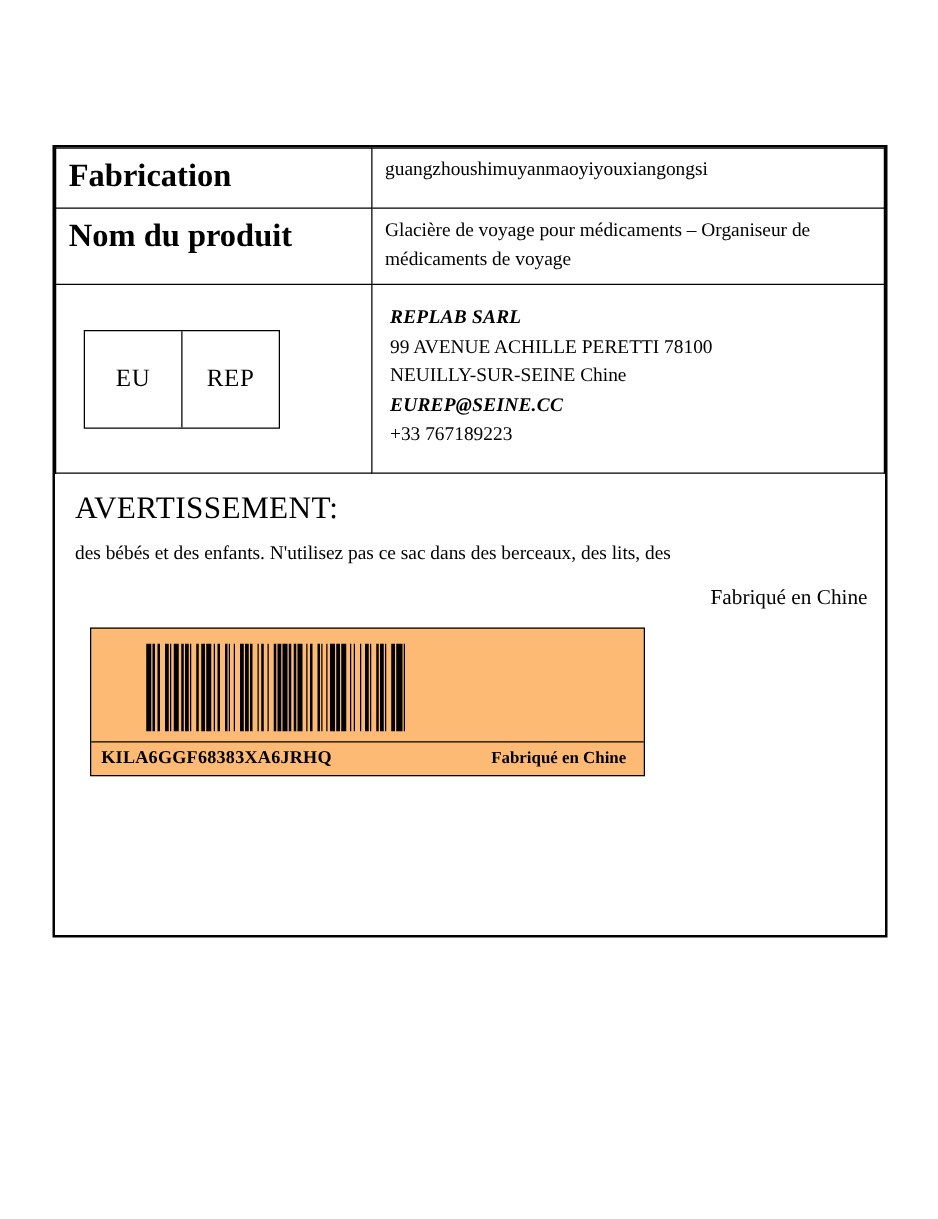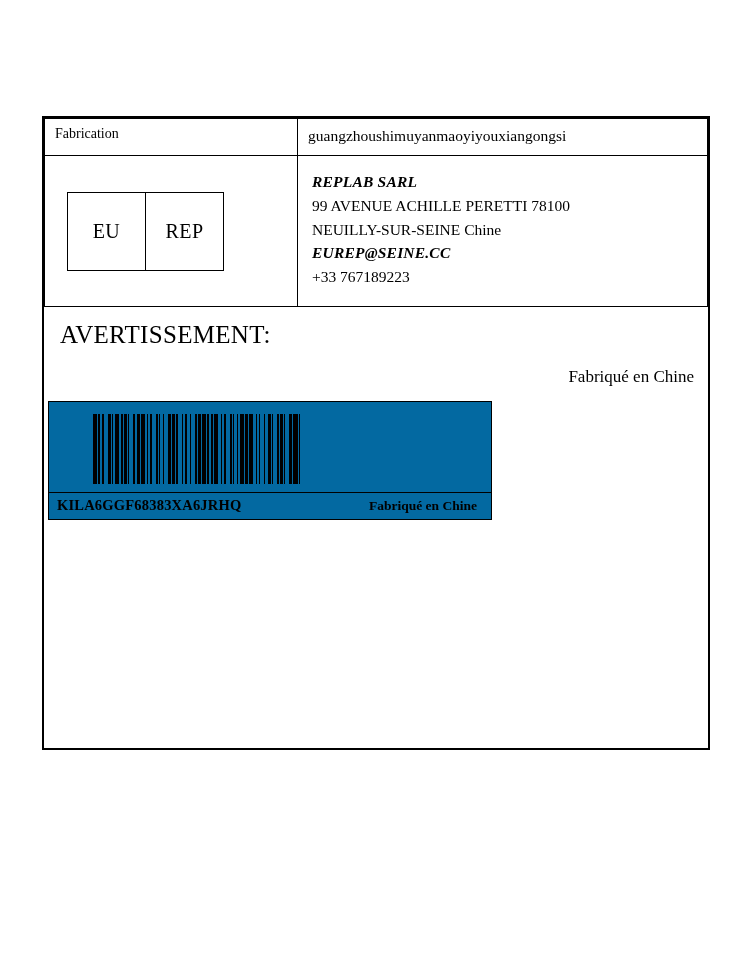--- a/index.html
+++ b/index.html
@@ -32,24 +32,25 @@
     border-collapse: collapse;
     table-layout: fixed;
   }
   table.info-table td {
     border: 1px solid #000;
     vertical-align: top;
     padding: 6px 10px 8px 10px;
   }
   td.key-cell {
     width: 232px;
-    font-size: 14px;
+    font-size: 26px;
     line-height: 1.25;
     padding-top: 8px;
     padding-left: 14px;
+    font-weight: bold;
   }
   td.val-cell {
     font-size: 15.5px;
     line-height: 1.45;
     padding-top: 10px;
     word-break: break-word;
   }
   td.val-cell.product {
     font-size: 15.5px;
     line-height: 1.5;
@@ -111,25 +112,25 @@
     max-width: 630px;
   }
   .made-in-china-right {
     text-align: right;
     font-size: 17px;
     padding: 10px 14px 0 0;
   }
 
   
   .barcode-block {
-    margin: 14px 0 0 4px;
+    margin: 14px 0 0 28px;
     width: 444px;
     border: 1.5px solid #000;
     box-sizing: border-box;
-    background: #0369a1;
+    background: #fdba74;
   }
   .barcode-bars {
     height: 70px;
     margin: 12px 16px 8px 44px;
     display: flex;
     align-items: stretch;
     gap: 0;
   }
   .barcode-bars span {
     display: block;
@@ -156,20 +157,24 @@
 </head>
 <body>
 
 <div class="label-sheet">
 
   <table class="info-table">
     <tbody>
       <tr>
         <td class="key-cell">Fabrication</td>
         <td class="val-cell">guangzhoushimuyanmaoyiyouxiangongsi</td>
+      </tr>
+      <tr>
+        <td class="key-cell">Nom du produit</td>
+        <td class="val-cell product">Glacière de voyage pour médicaments – Organiseur de médicaments de voyage</td>
       </tr>
       <tr class="rep-row">
         <td class="rep-box-cell">
           <div class="eu-rep-box">
             <div class="eu">EU</div>
             <div class="rep">REP</div>
           </div>
         </td>
         <td>
           <div class="rep-details">
@@ -180,20 +185,21 @@
             <div>+33 767189223</div>
           </div>
         </td>
       </tr>
     </tbody>
   </table>
 
   <div class="warning-block">
     <div class="warning-title">AVERTISSEMENT:</div>
     <div class="warning-body">
+      <div>des bébés et des enfants. N'utilisez pas ce sac dans des berceaux, des lits, des</div>
     </div>
   </div>
 
   <div class="made-in-china-right">Fabriqué en Chine</div>
 
   <div class="barcode-block">
     <div class="barcode-bars" id="barcode-bars">
         <span style="width: 4.05px;"></span>
         <span style="width: 1.35px; background: transparent;"></span>
         <span style="width: 1.35px;"></span>

